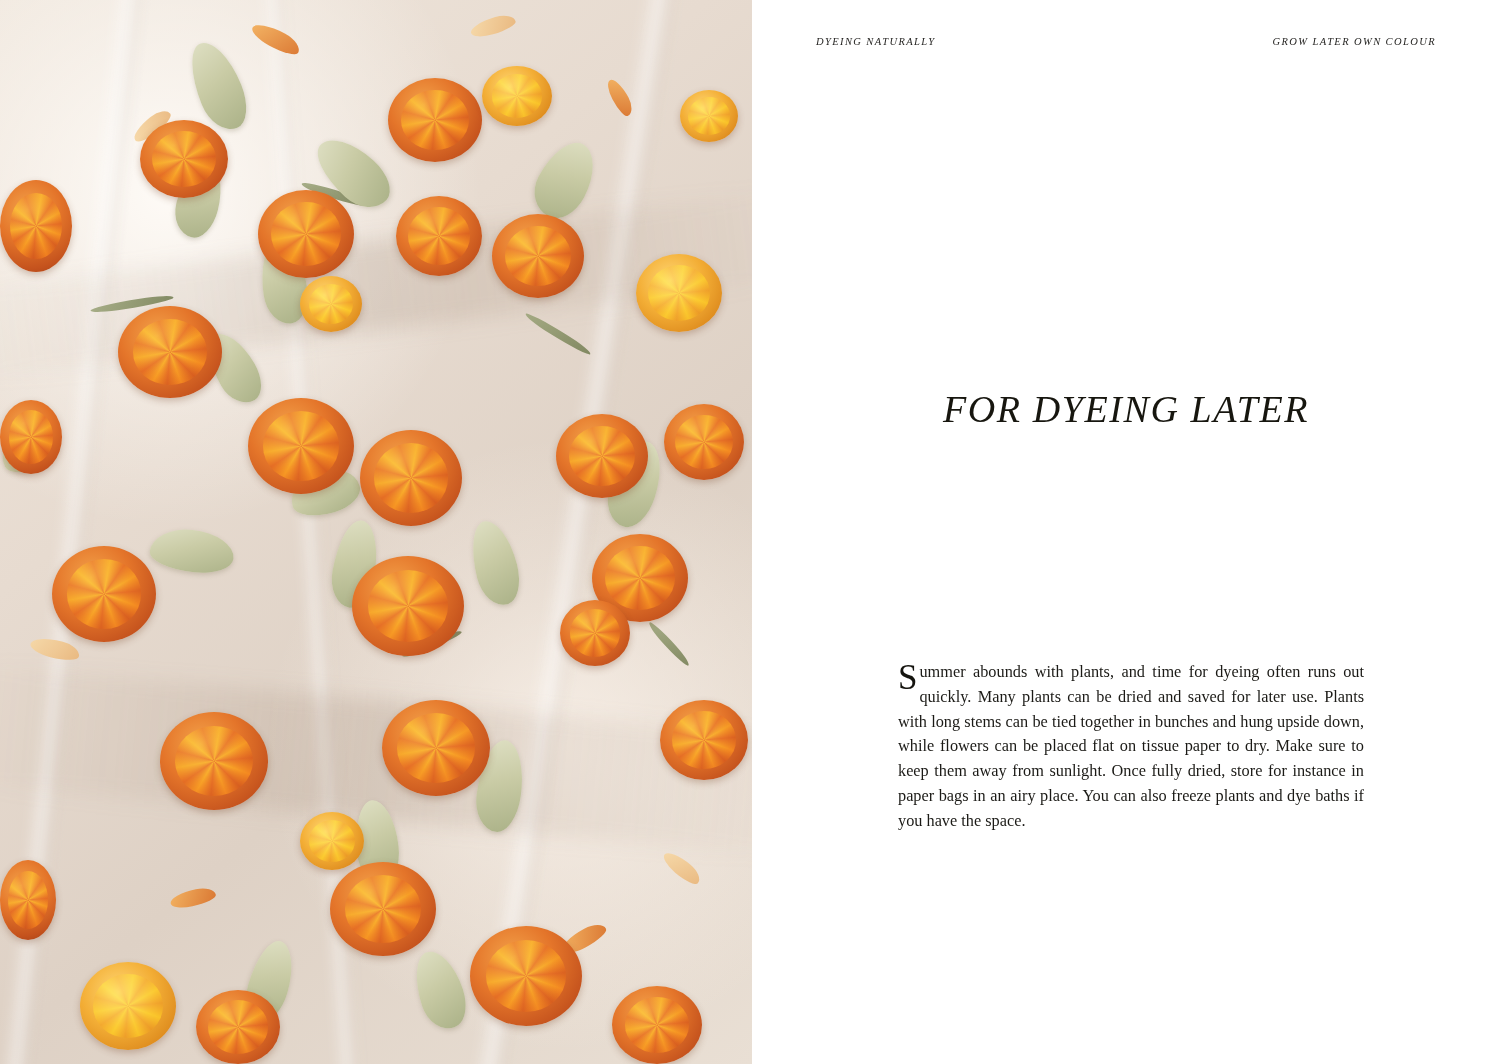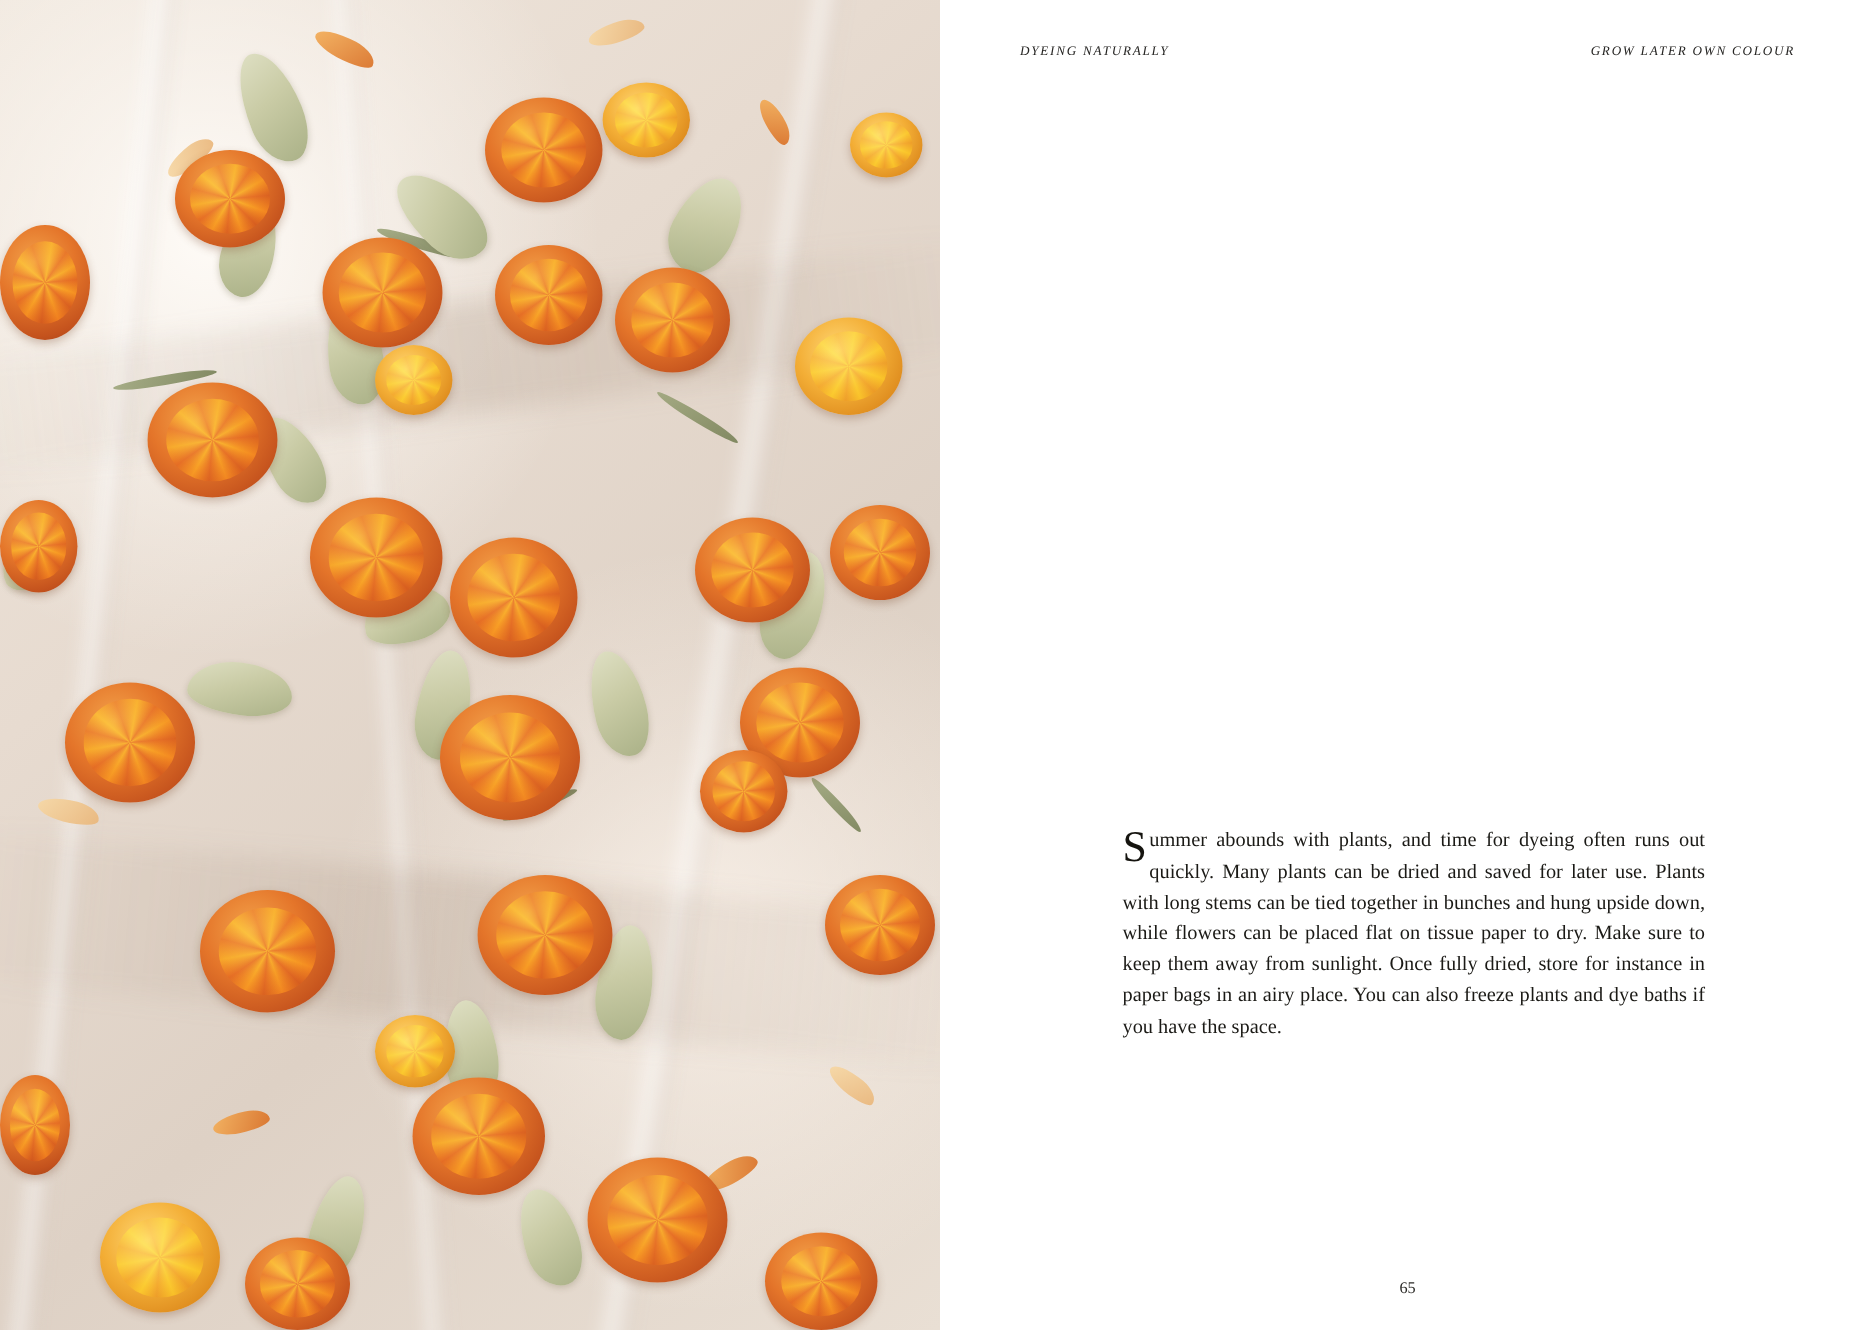--- a/index.html
+++ b/index.html
@@ -239,21 +239,21 @@
     </div>
   </div>
 
   <div class="text-page">
 
     <div class="running-heads">
       <span>DYEING NATURALLY</span>
       <span>GROW LATER OWN COLOUR</span>
     </div>
 
+    <h1 class="chapter-title">FOR DYEING LATER</h1>
 
     <div class="body-block">
       <span class="dropcap">S</span><span>ummer abounds with plants, and time for dyeing often runs out quickly. Many plants can be dried and saved for later use. Plants with long stems can be tied together in bunches and hung upside down, while flowers can be placed flat on tissue paper to dry. Make sure to keep them away from sunlight. Once fully dried, store for instance in paper bags in an airy place. You can also freeze plants and dye baths if you have the space.</span>
     </div>
 
-    <div class="folio">65</div>
   </div>
 
 </div>
 
 </body></html>

